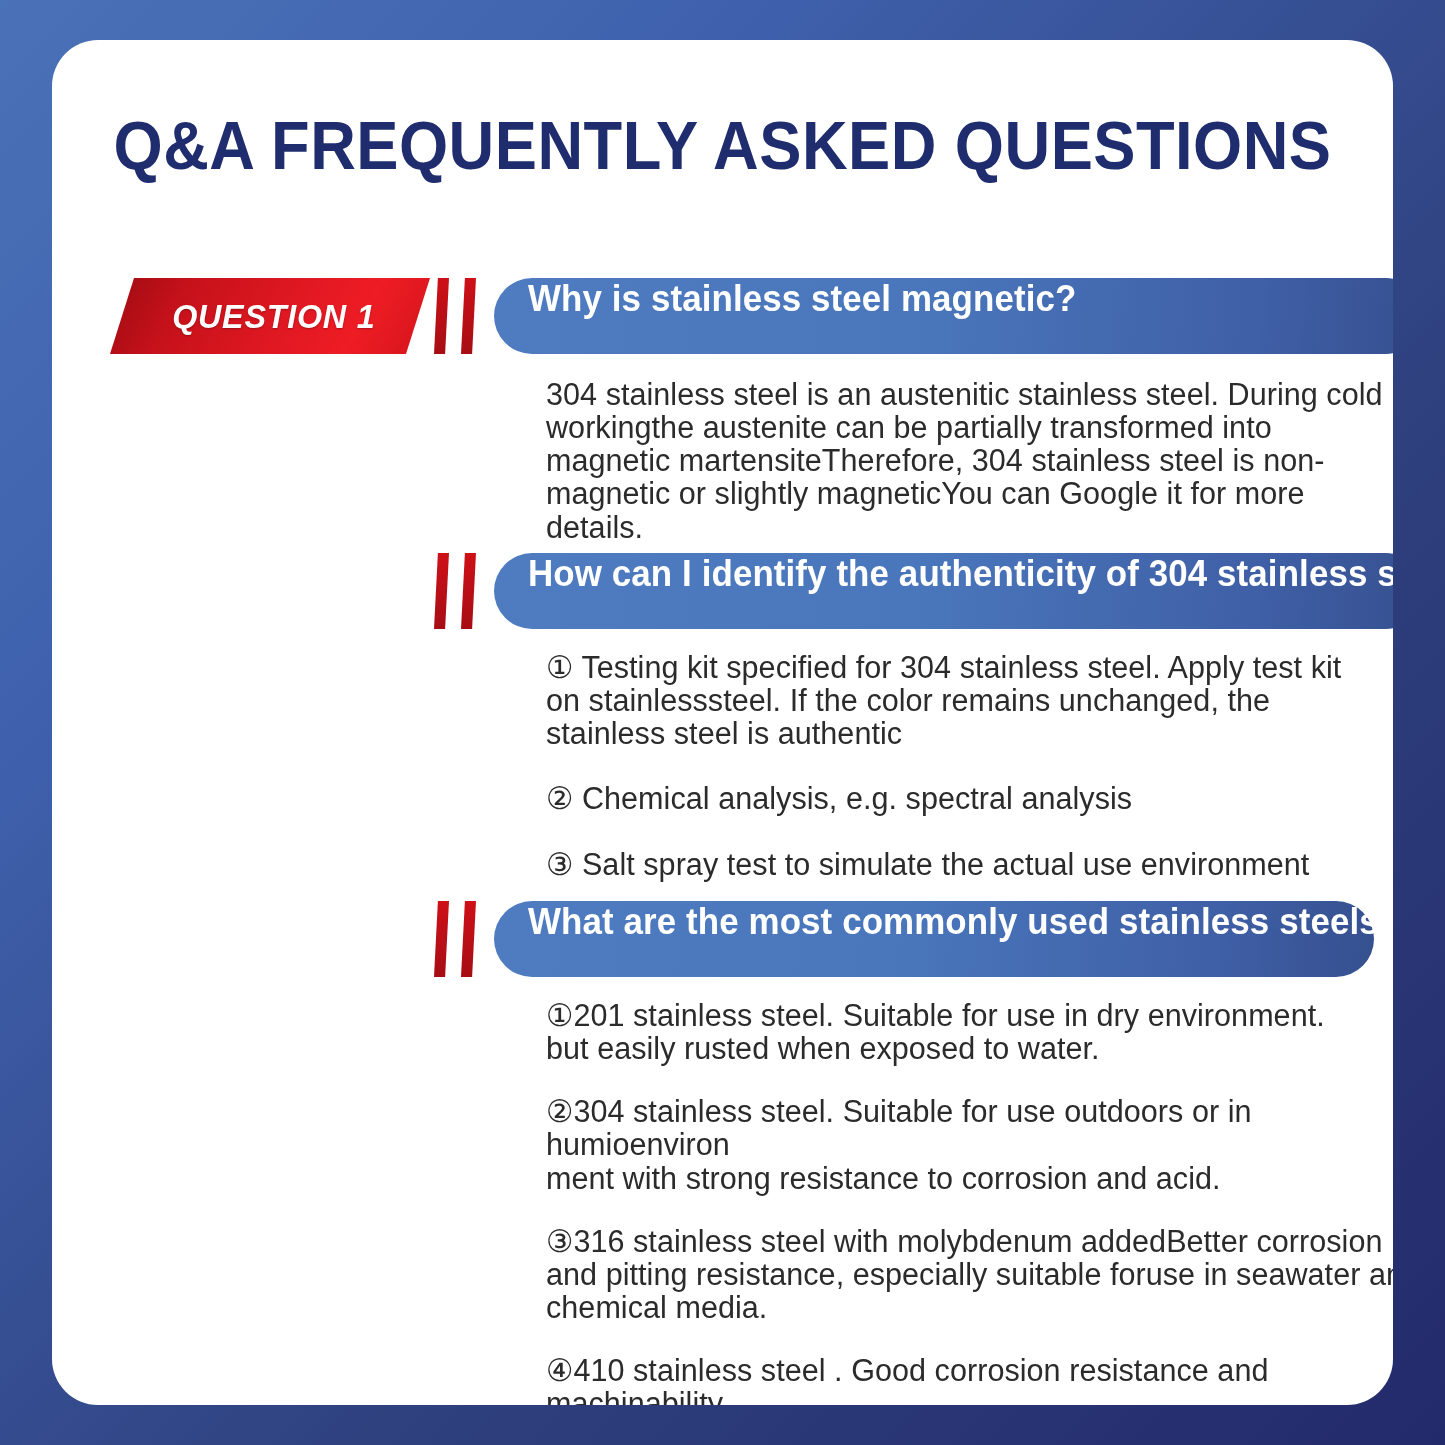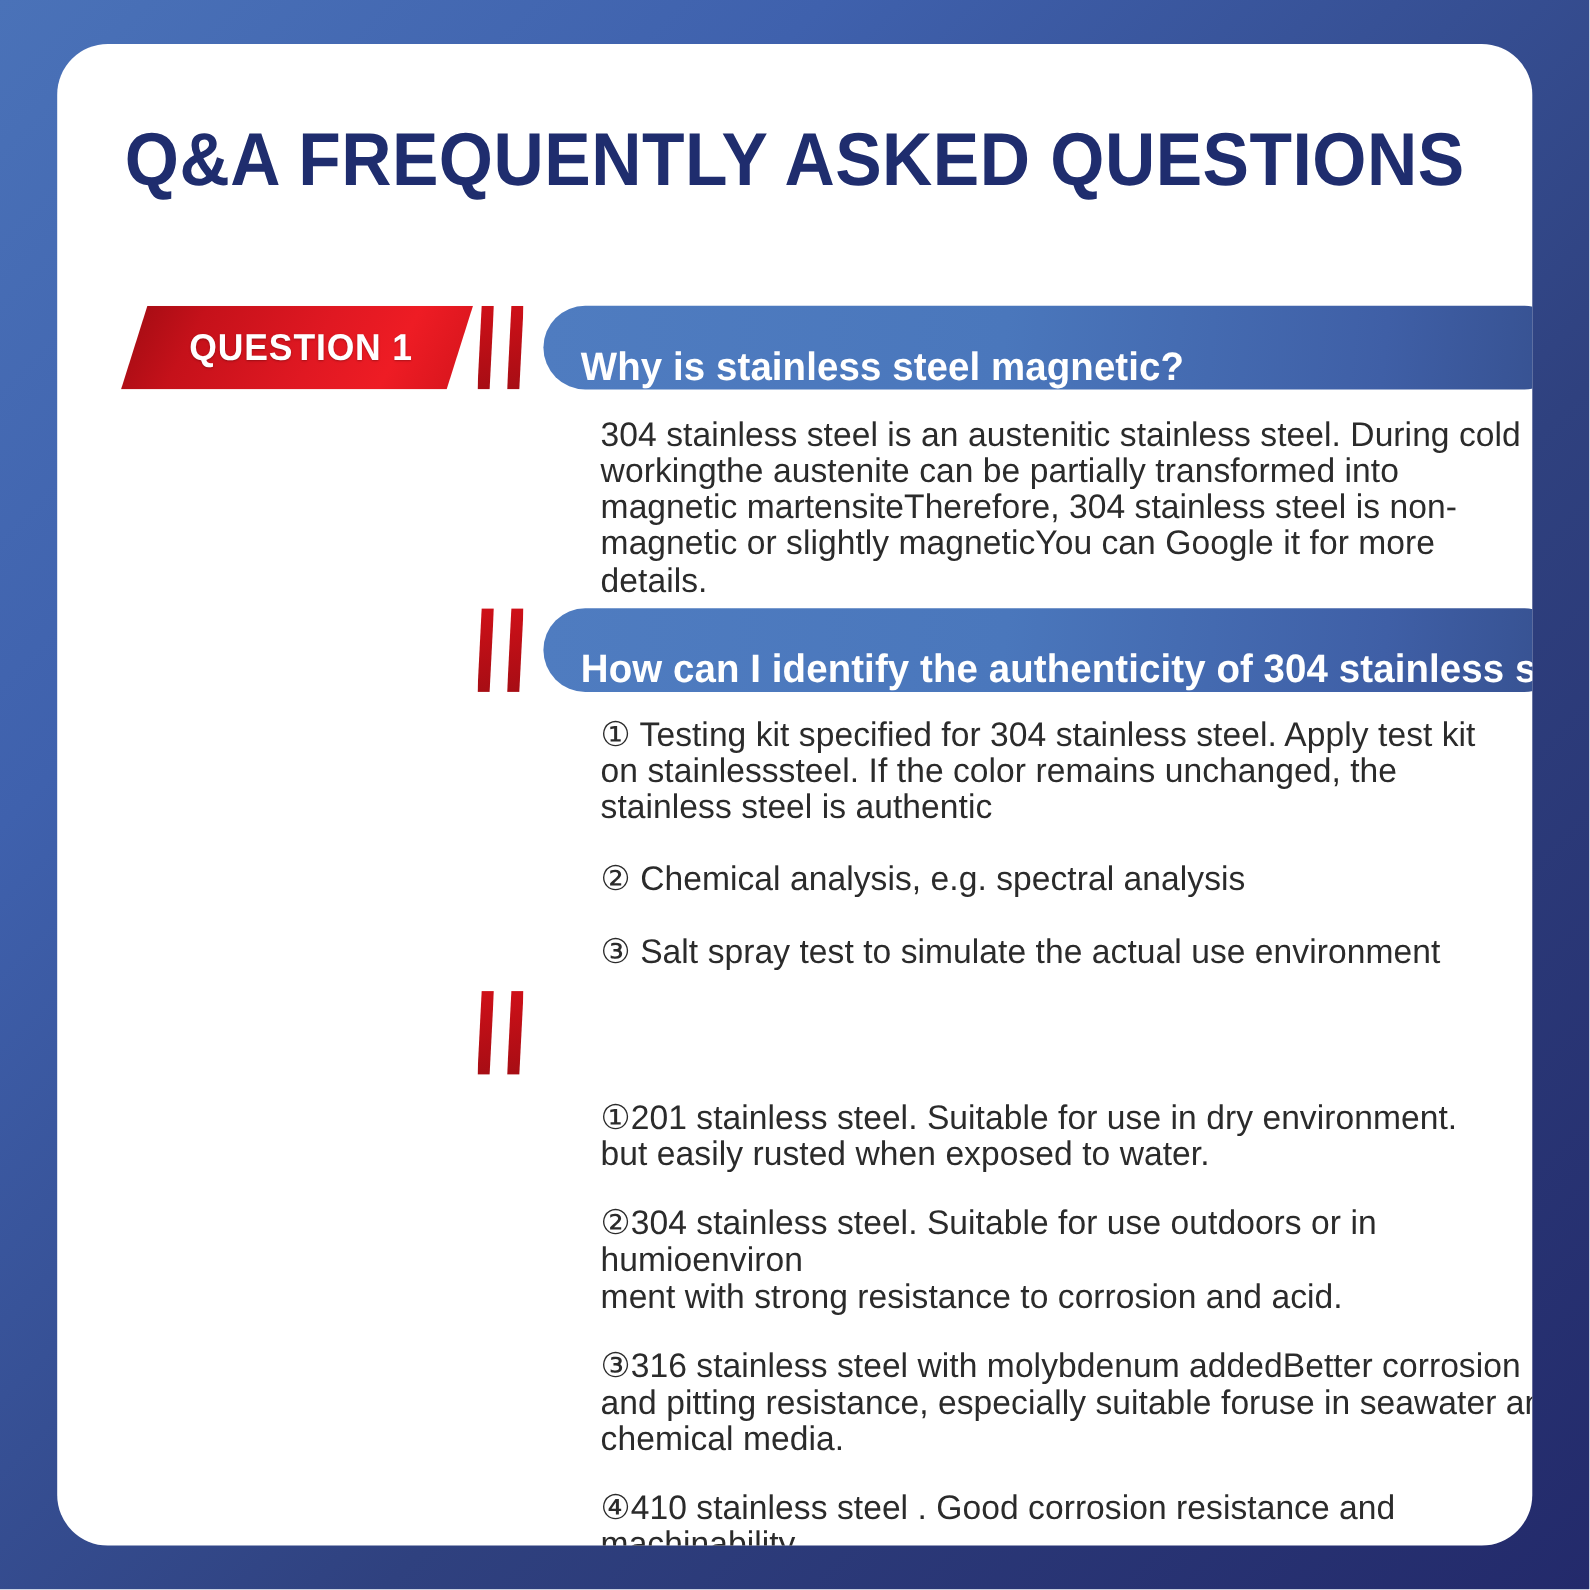--- a/index.html
+++ b/index.html
@@ -65,20 +65,21 @@
     position: absolute;
     left: 58px;
     top: 0;
     width: 320px;
     height: 76px;
     background: linear-gradient(118deg, #9e0b12 0%, #c5111a 22%, #e01822 55%, #ee1c24 76%, #d4141c 100%);
     clip-path: polygon(7.5% 0%, 100% 0%, 92.5% 100%, 0% 100%);
     display: flex;
     align-items: center;
     justify-content: center;
+    font-style: italic;
   }
   .qtag-label {
     color: #ffffff;
     font-family: "Liberation Sans Narrow", "Liberation Sans", sans-serif;
     font-size: 34px;
     font-weight: bold;
     letter-spacing: 0.8px;
     transform: scaleX(0.95) translateX(4px);
     white-space: nowrap;
     text-shadow: 0 1px 2px rgba(0,0,0,0.28);
@@ -98,21 +99,21 @@
 
   
   .qpill {
     position: absolute;
     left: 442px;
     top: 0;
     height: 76px;
     border-radius: 38px;
     background: linear-gradient(96deg, #4f7cc0 0%, #4a77bc 45%, #3f5fa6 82%, #36508f 100%);
     display: flex;
-    align-items: flex-end;
+    align-items: flex-start;
     box-sizing: border-box;
     padding-left: 34px;
     padding-right: 26px;
   }
   .qpill-wide { width: 930px; }
   .qpill-mid  { width: 880px; }
   .qpill-q1   { width: 930px; }
   .qpill-text {
     color: #ffffff;
     font-family: "Liberation Sans Narrow", "Liberation Sans", sans-serif;
@@ -179,20 +180,23 @@
         <p>① Testing kit specified for 304 stainless steel. Apply test kit on stainlesssteel. If the color remains unchanged, the stainless steel is authentic</p>
         <p style="margin-top:32px;">② Chemical analysis, e.g. spectral analysis</p>
         <p style="margin-top:32px;">③ Salt spray test to simulate the actual use environment</p>
       </div>
     </div>
 
     <div class="qblock" style="top:861px;">
       <div class="banner-row">
         <div class="slash slash-a"></div>
         <div class="slash slash-b"></div>
+        <div class="qpill qpill-mid">
+          <span class="qpill-text">What are the most commonly used stainless steels?</span>
+        </div>
       </div>
       <div class="answer" style="top:98px; position:absolute; width:890px;">
         <p>①201 stainless steel. Suitable for use in dry environment.
 but easily rusted when exposed to water.</p>
         <p style="margin-top:30px;">②304 stainless steel. Suitable for use outdoors or in humioenviron
 ment  with strong resistance to corrosion and acid.</p>
         <p style="margin-top:30px;">③316 stainless steel with molybdenum addedBetter corrosion and pitting resistance, especially suitable foruse in seawater and chemical media.</p>
         <p style="margin-top:30px;">④410 stainless steel . Good corrosion resistance and machinability
 Slightly magnetic.</p>
       </div>

